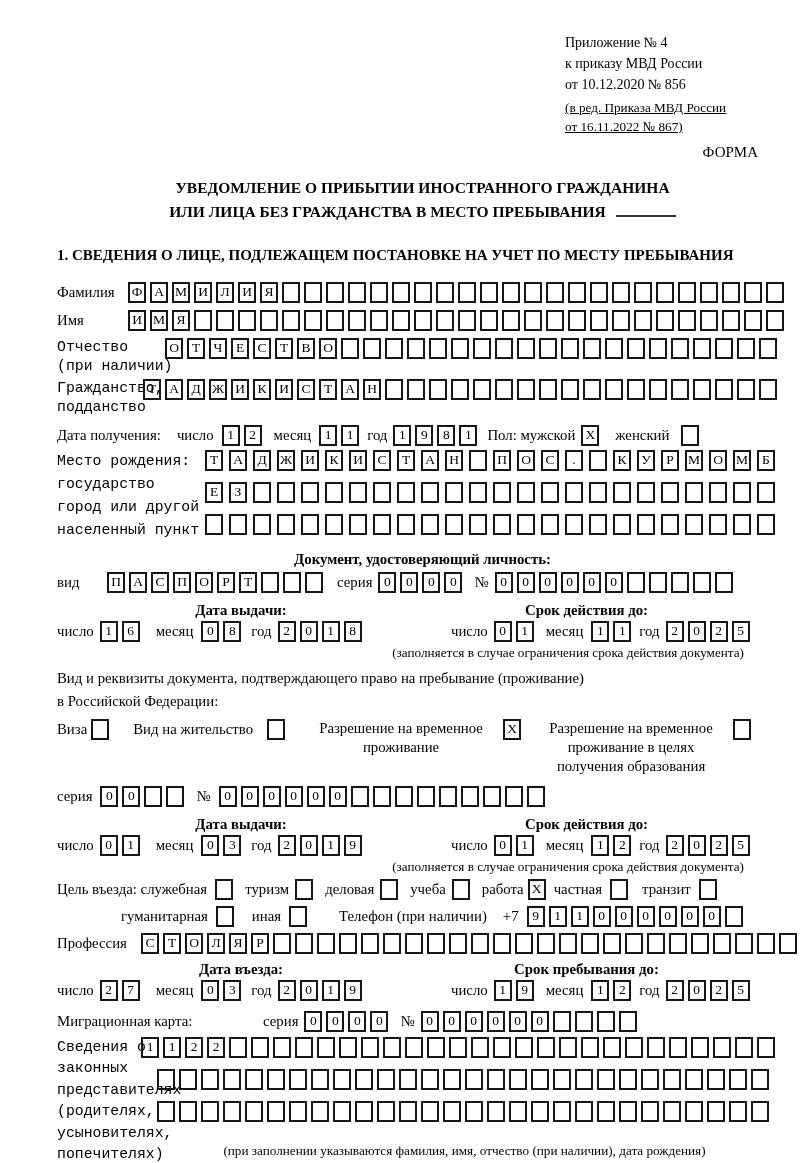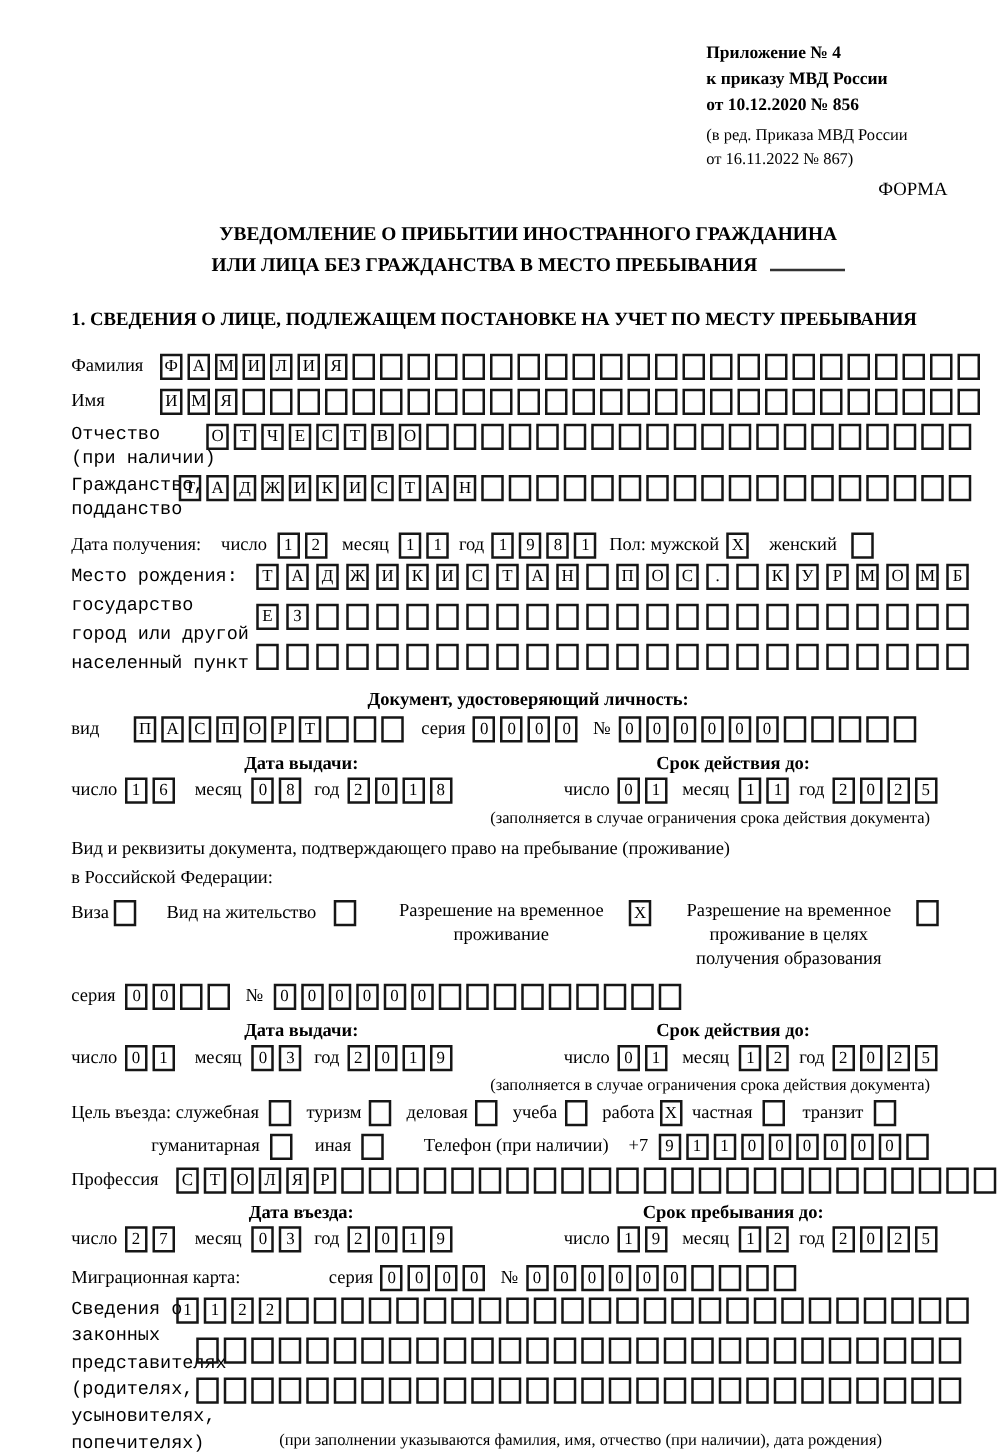--- a/index.html
+++ b/index.html
@@ -1,19 +1,19 @@
 <!DOCTYPE html>
 <html><head>
 <meta charset="utf-8">
 <style>
   html,body{margin:0;padding:0;background:#fff;}
   body{width:800px;height:1163px;font-family:"Liberation Serif","DejaVu Serif",serif;color:#000;}
   .page{box-sizing:border-box;width:800px;height:1163px;padding:32px 12px 10px 57px;overflow:hidden;}
-  .appendix{margin-left:508px;font-size:14px;line-height:21px;font-weight:bold;}
-  .edition{margin-left:508px;font-size:13.2px;line-height:19px;margin-top:3px;}
+  .appendix{margin-left:508px;font-size:14px;line-height:21px;}
+  .edition{margin-left:508px;font-size:13.2px;line-height:19px;margin-top:3px;text-decoration:underline;}
   .forma{text-align:right;margin-right:30px;margin-top:8px;font-weight:normal;font-size:15px;}
   .title{text-align:center;font-weight:bold;font-size:15.5px;line-height:22px;margin-top:16px;}
   .blankline{display:inline-block;width:60px;border-bottom:2px solid #333;height:1em;margin-left:10px;vertical-align:baseline;}
   .sec1{font-weight:bold;font-size:15px;margin-top:24px;}
   .row{display:flex;align-items:flex-start;margin-top:7px;}
   .lbl{font-size:14.8px;line-height:21px;white-space:nowrap;flex:none;}
   .lbl-col{display:flex;flex-direction:column;flex:none;}
   .lbl-col .lbl{line-height:19px;font-family:Liberation Mono, monospace;}
   .cells{display:flex;flex:none;}
   .cell{box-sizing:border-box;flex:none;width:18px;height:21px;border:2px solid #161616;margin-right:4px;display:flex;align-items:center;justify-content:center;font-size:13.5px;background:transparent;}

